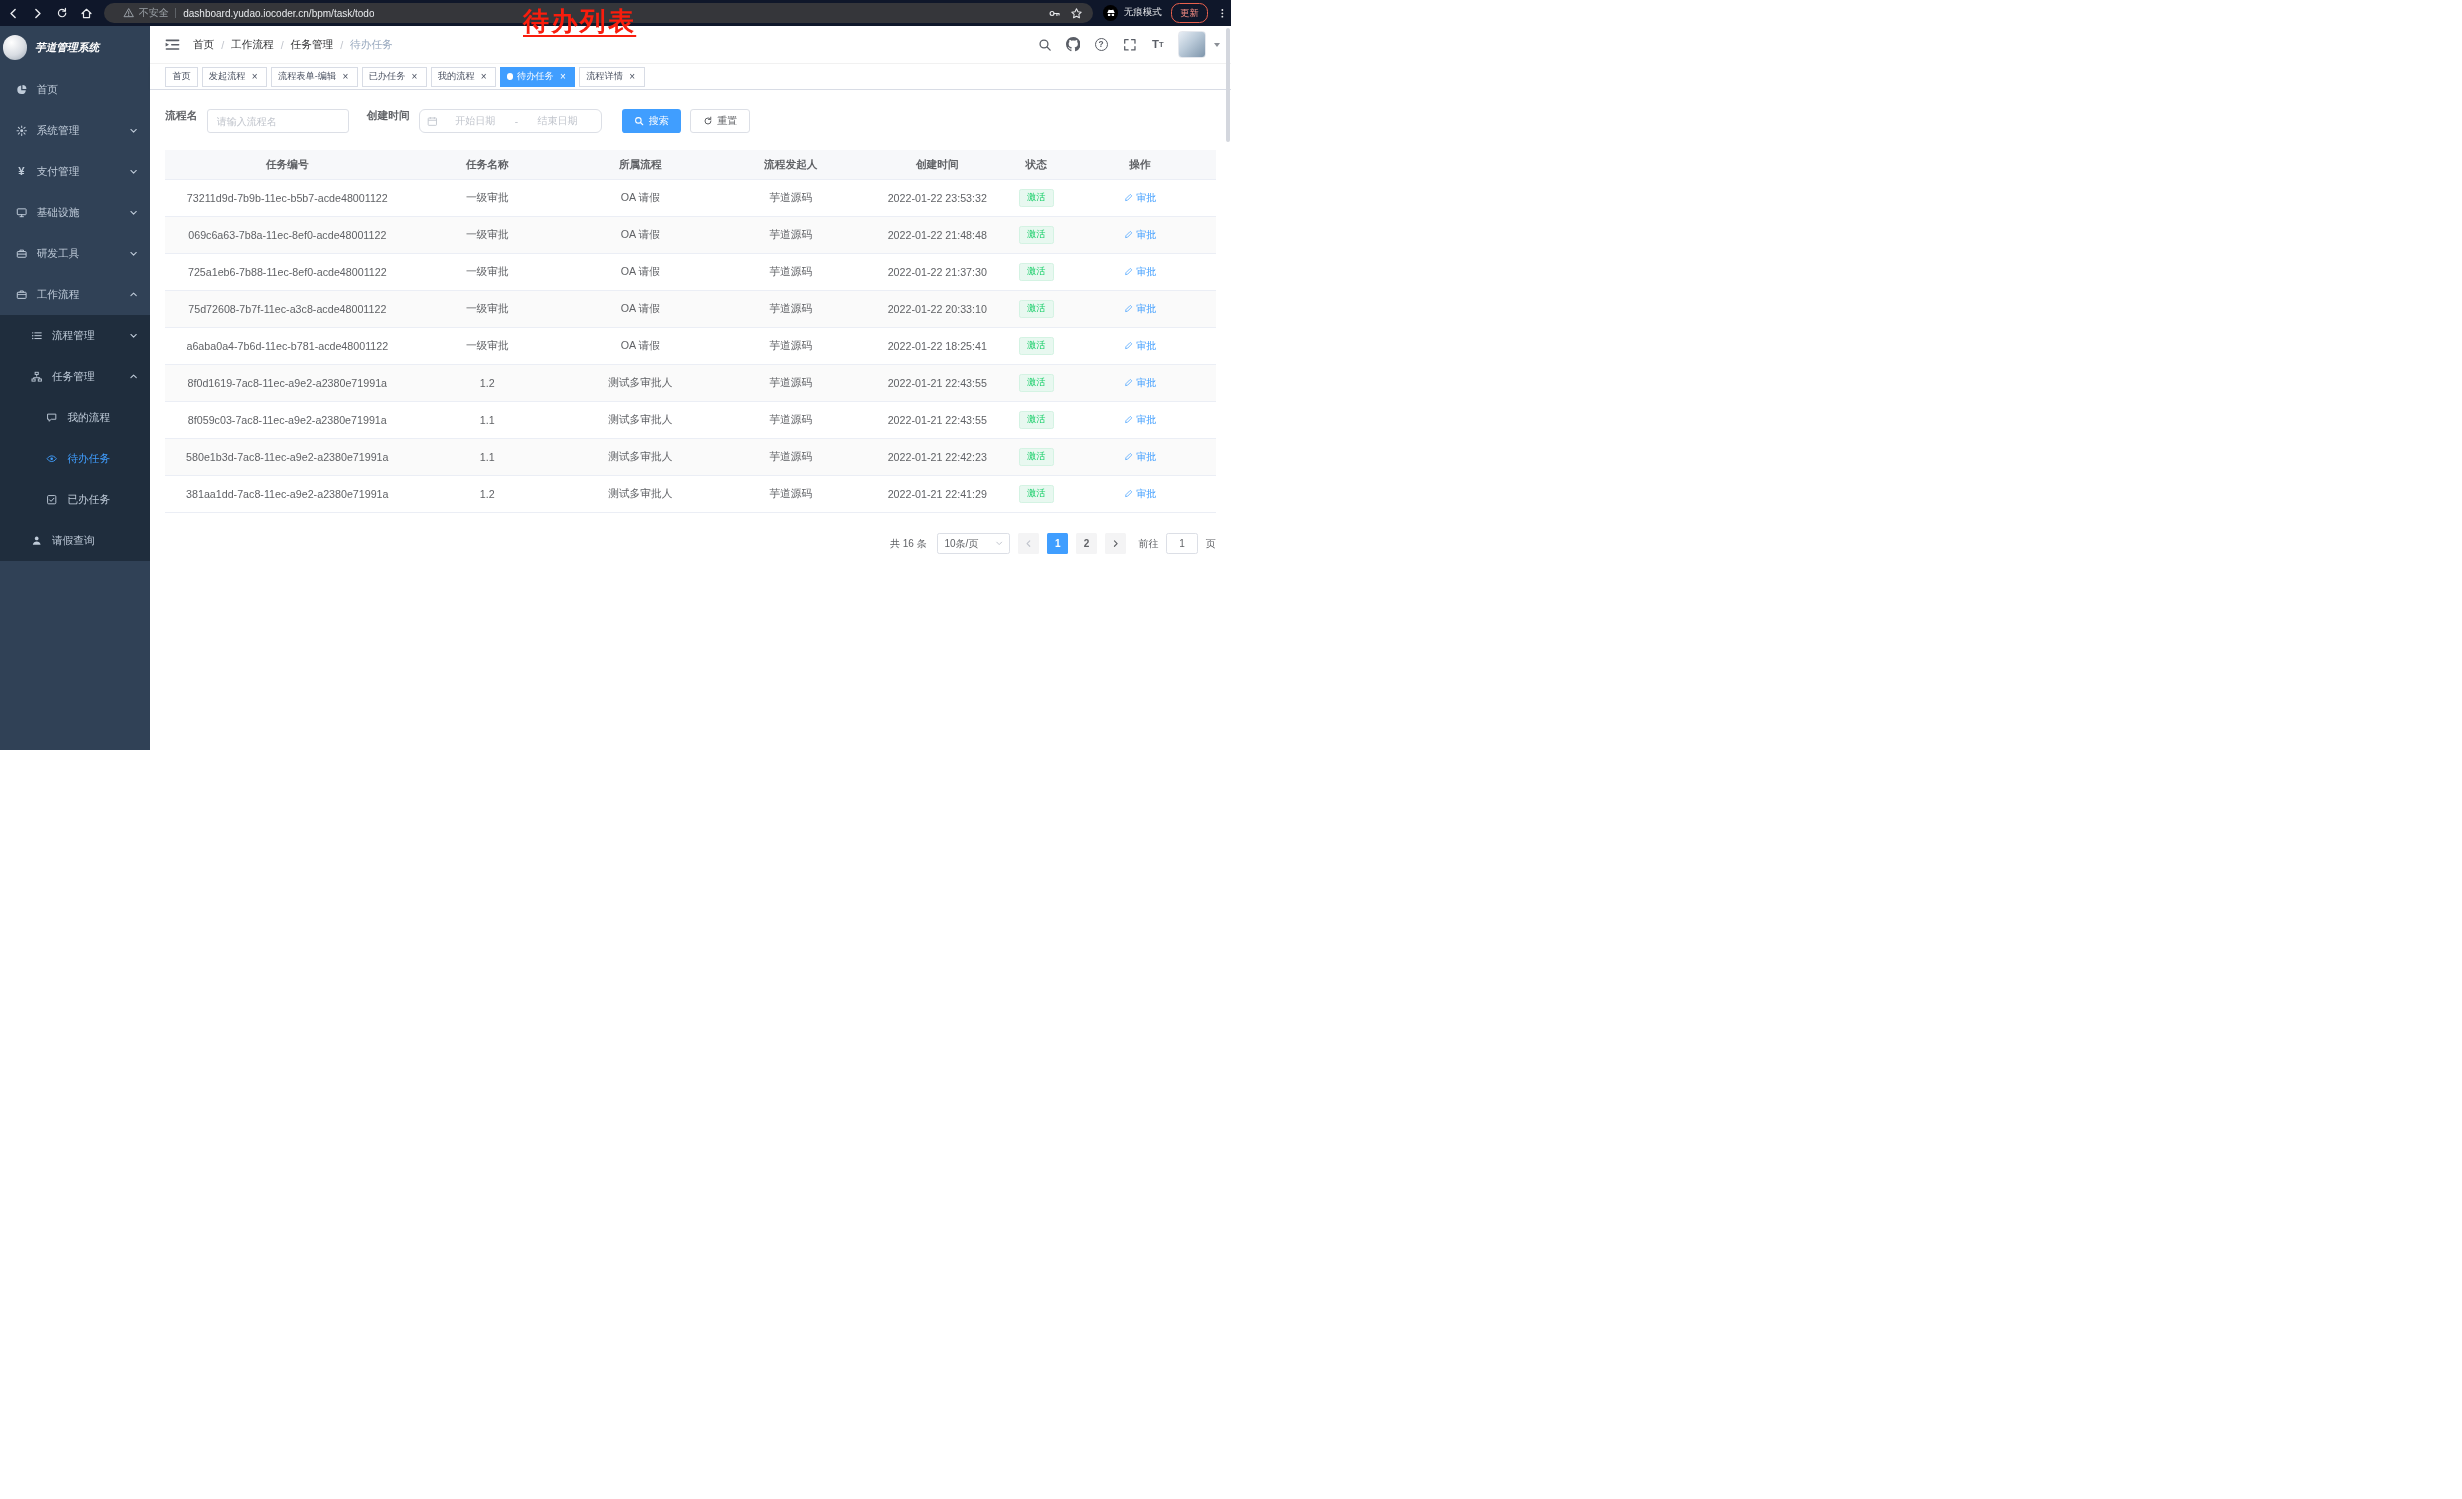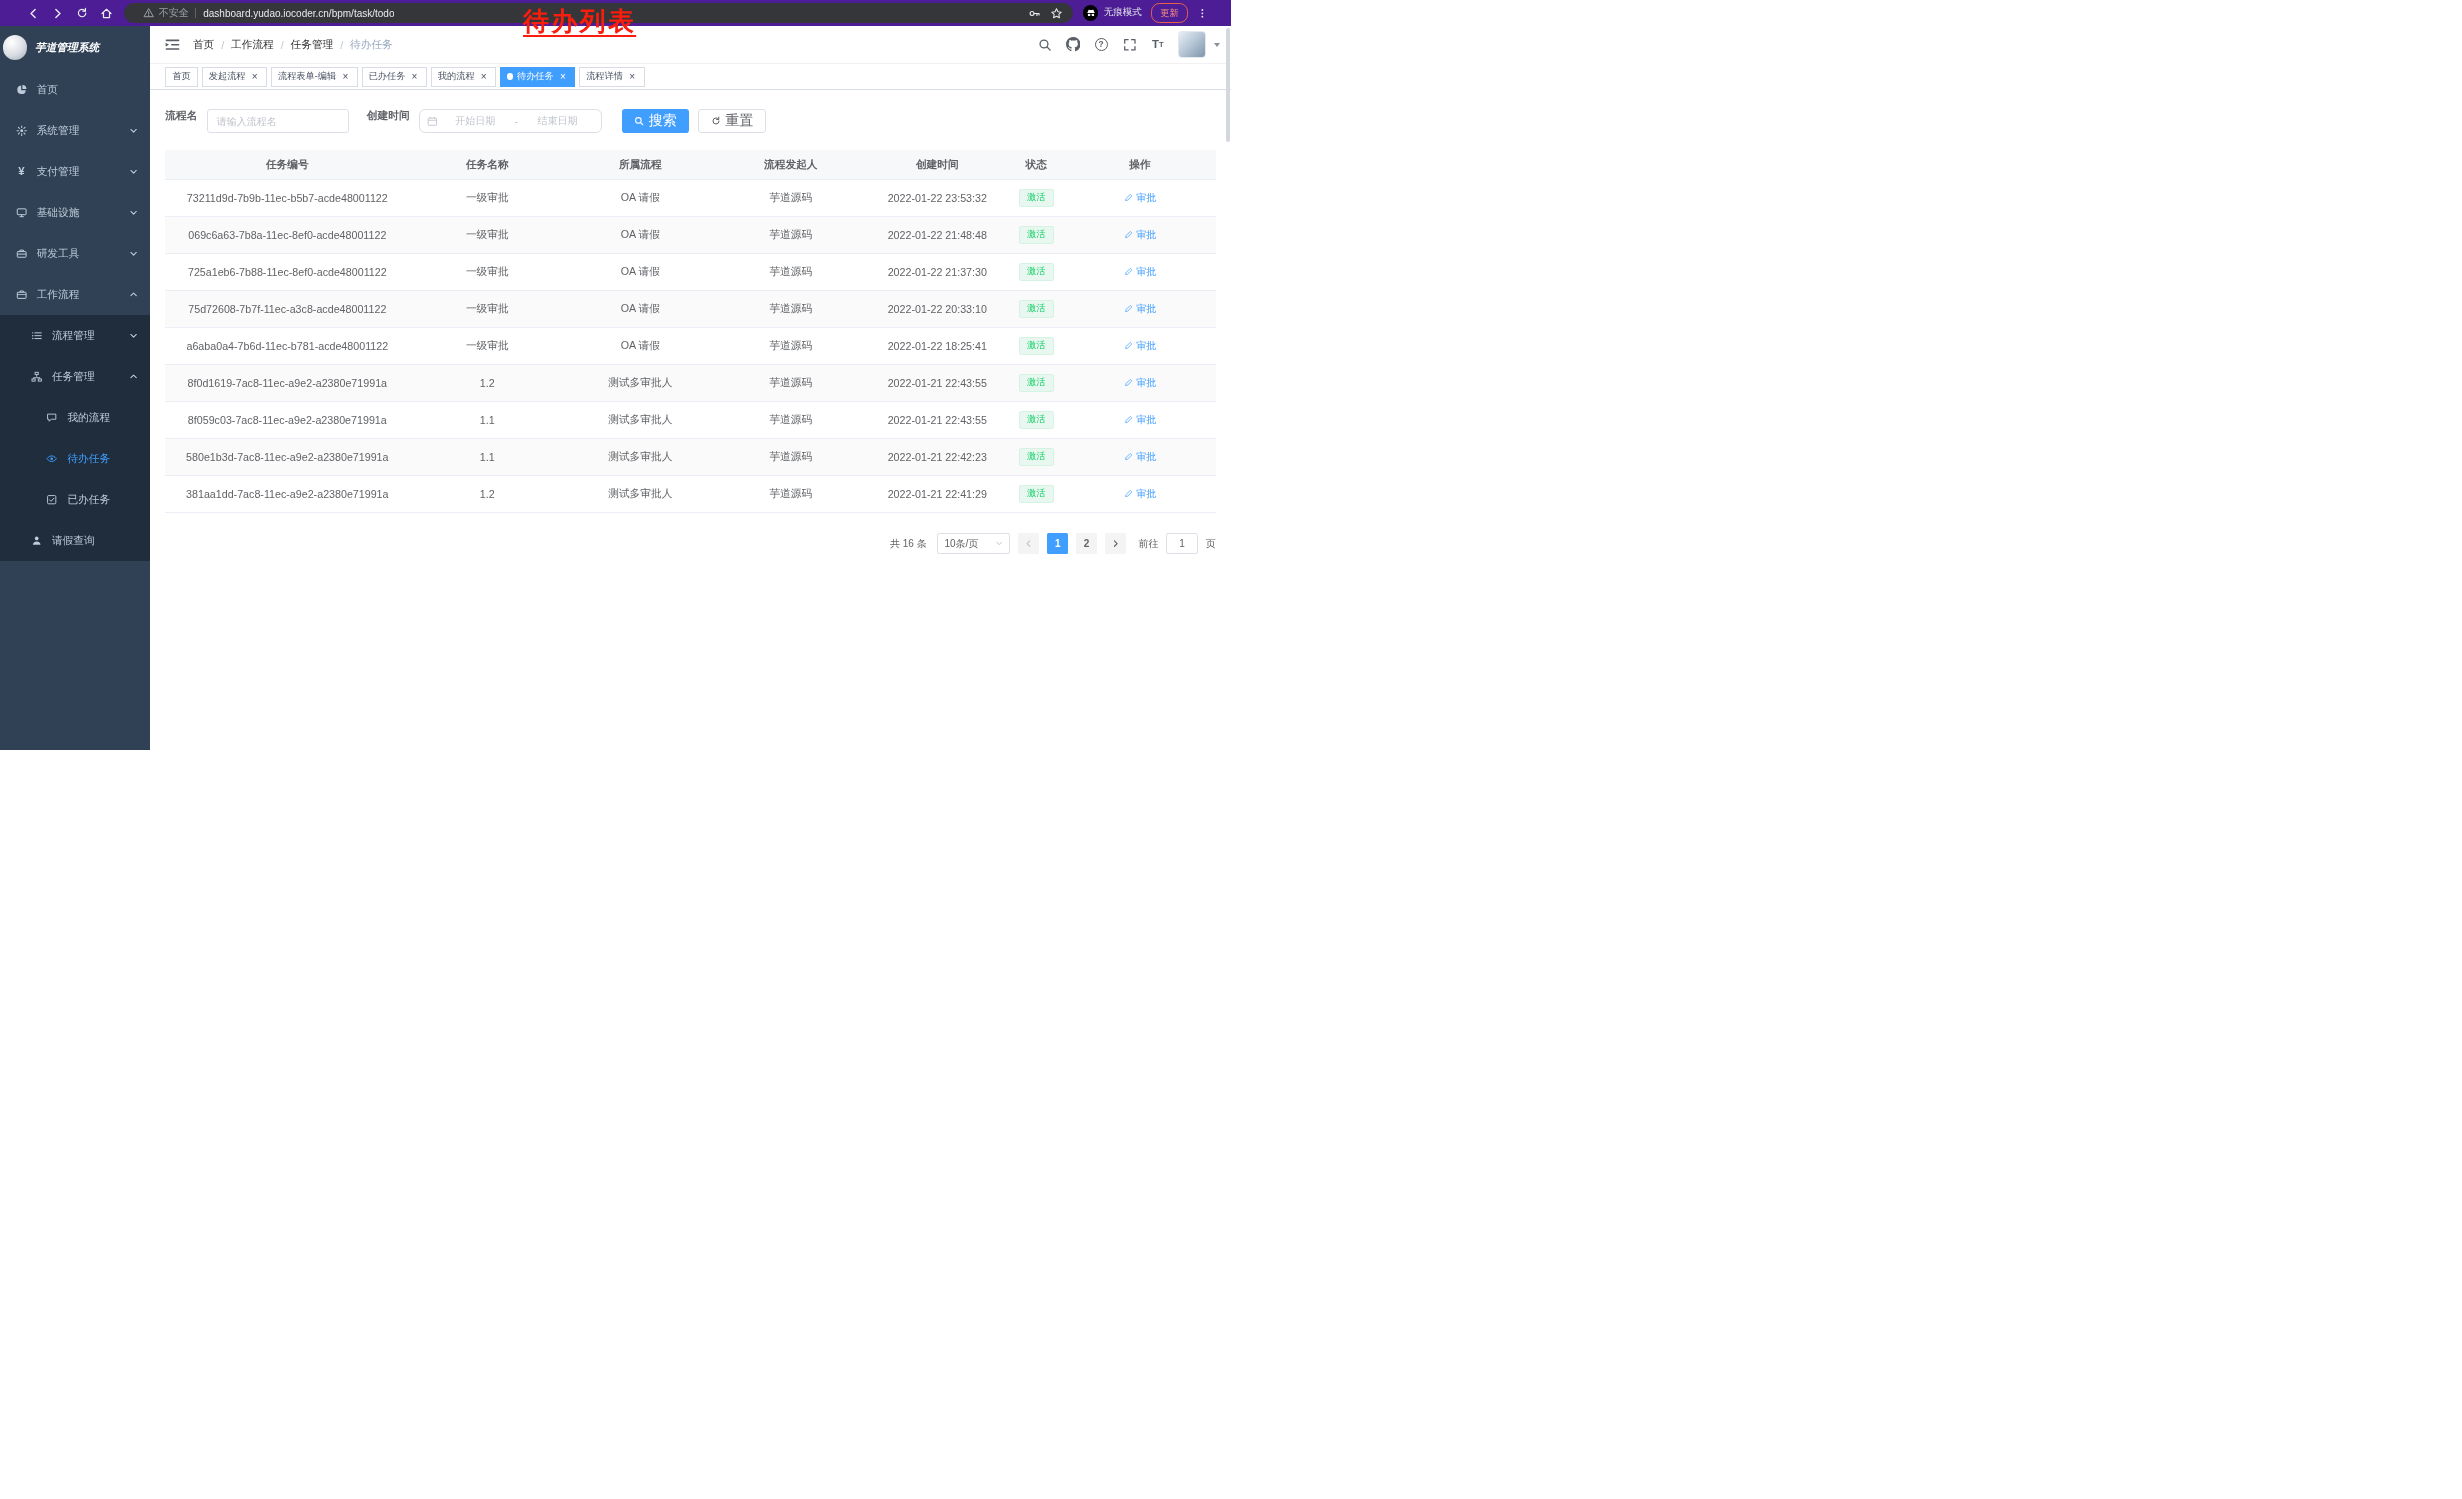--- a/index.html
+++ b/index.html
@@ -2,22 +2,22 @@
 <html style="font-size:12.2px"><head>
 <meta charset="utf-8">
 <style>
   * { box-sizing: border-box; margin: 0; padding: 0; }
   html,body { width:1231px; height:750px; overflow:hidden; }
   body { font-family: "Liberation Sans", "DejaVu Sans", sans-serif; background:#fff; }
   #app { position:relative; width:1231px; height:750px; background:#fff; overflow:hidden; }
   .icon svg { display:block; }
 
   
-  .chrome { position:absolute; top:0; left:0; right:0; height:26px; background:#4c1d95;
-            display:flex; align-items:center; padding:0 23px; z-index:60; }
+  .chrome { position:absolute; top:0; left:0; right:0; height:26px; background:#0f172a;
+            display:flex; align-items:center; padding:0 3px; z-index:60; }
   .nav-icons { display:flex; align-items:center; gap:4.6px; margin-right:7.6px; }
   .navbtn { width:20px; height:20px; display:flex; align-items:center; justify-content:center;
             border-radius:50%; cursor:pointer; }
   .omnibox { flex:1; height:20px; background:#35363a; border-radius:10px; display:flex;
              align-items:center; padding:0 9.2px; margin-right:10.7px; min-width:0; }
   .sec-text { color:#9aa0a6; font-size:10px; margin:0 6.1px 0 4.6px; }
   .om-div { width:0.8px; height:10.7px; background:#5f6368; margin-right:7.6px; }
   .url { color:#e8eaed; font-size:10px; white-space:nowrap; overflow:hidden; }
   .om-spacer { flex:1; }
   .omnibox .icon { margin-left:9.2px; cursor:pointer; }
@@ -84,21 +84,21 @@
   .f-label { font-size:10.7px; font-weight:700; color:#606266; margin-right:9.2px; white-space:nowrap; }
   .lbl2 { margin-left:18.3px; }
   .f-input { width:142px; height:24.4px; border:0.8px solid #dcdfe6; border-radius:3.1px; padding:0 9.2px;
              font-size:10px; color:#606266; outline:none; font-family:inherit; }
   .f-input::placeholder { color:#c0c4cc; }
   .date-range { width:183px; height:24.4px; border:0.8px solid #dcdfe6; border-radius:6px; display:flex;
                 align-items:center; padding:0 7.6px; cursor:pointer; }
   .date-range .ph { color:#c0c4cc; font-size:10px; flex:1; text-align:center; }
   .date-range .sep { flex:0 0 10.7px; }
   .cal { color:#c0c4cc; margin-right:1.5px; }
-  .btn { height:24.4px; border-radius:3.1px; font-size:14px; display:inline-flex; align-items:center;
+  .btn { height:24.4px; border-radius:3.1px; font-size:10px; display:inline-flex; align-items:center;
          gap:4.6px; padding:0 11.4px; cursor:pointer; border:0.8px solid transparent; font-family:inherit; }
   .btn.primary { background:#409eff; color:#fff; margin-left:20px; }
   .btn.plain { background:#fff; border-color:#dcdfe6; color:#606266; margin-left:9.2px; }
 
   
   table.grid { width:100%; margin-top:17px; border-collapse:collapse; table-layout:fixed; }
   table.grid th { height:29px; background:#f7f8fa; color:#606266; font-size:10.7px; font-weight:700;
                   text-align:center; border-bottom:0.8px solid #ebeef5; }
   table.grid td { height:37px; font-size:10.7px; color:#606266; text-align:center;
                   border-bottom:0.8px solid #ebeef5; white-space:nowrap; overflow:hidden; }

